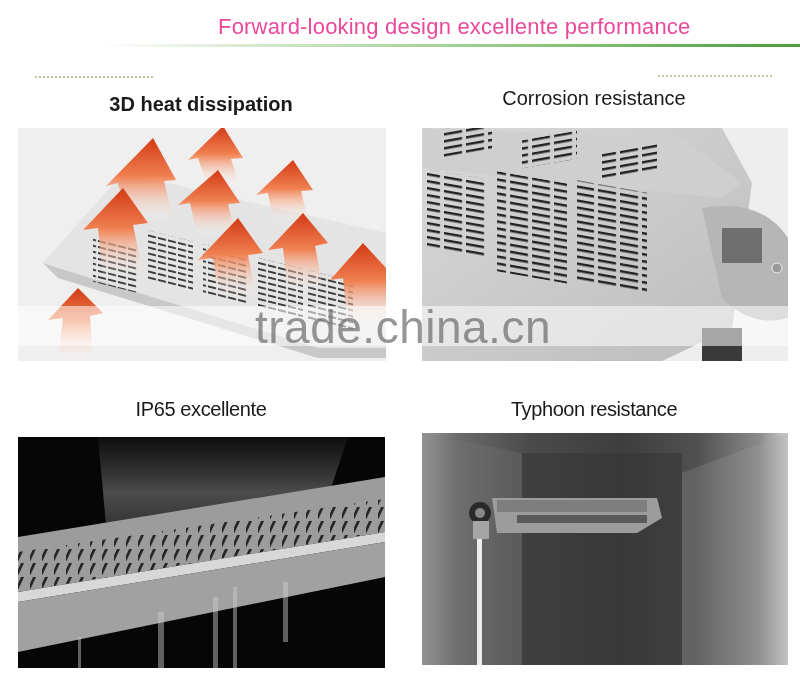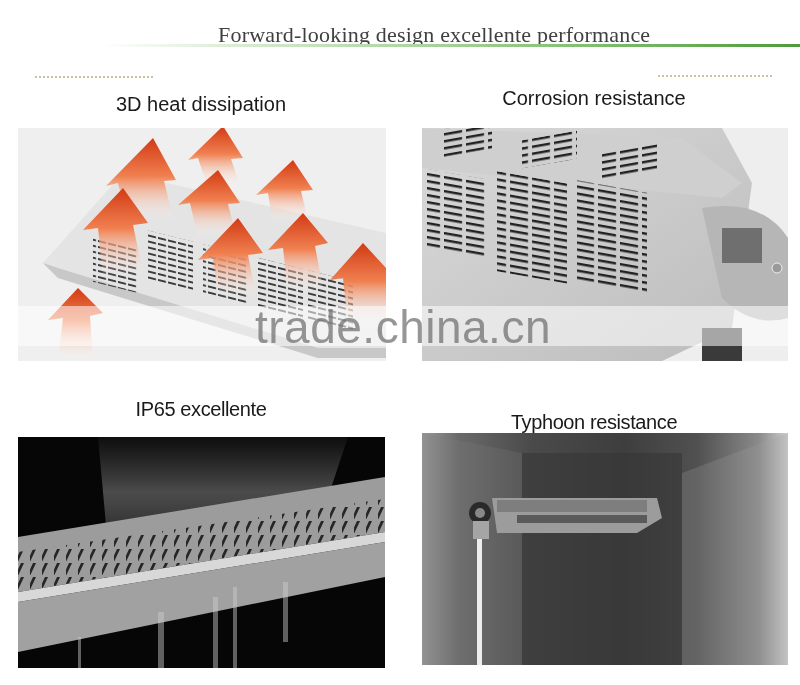--- a/index.html
+++ b/index.html
@@ -1,44 +1,44 @@
 <!DOCTYPE html>
 <html><head>
   <meta charset="utf-8">
   <style>
     * { margin: 0; padding: 0; box-sizing: border-box; }
     html, body { width: 800px; height: 685px; background: #ffffff; overflow: hidden; }
     body { position: relative; font-family: "Liberation Sans", sans-serif; }
 
     .header-title {
-      position: absolute; left: 218px; top: 22px;
-      font-family: Liberation Serif, serif;
-      font-size: 22px; color: #404040; letter-spacing: 0.2px;
+      position: absolute; left: 218px; top: 14px;
+      font-family: Liberation Sans, sans-serif;
+      font-size: 22px; color: #ec4899; letter-spacing: 0.2px;
       white-space: nowrap;
     }
     .header-rule {
       position: absolute; left: 100px; top: 44px; width: 700px; height: 3px;
       background: linear-gradient(to right, rgba(255,255,255,0) 0%, #cfe6c7 25%, #7fbf6e 70%, #4f9a3e 100%);
     }
     .dotted-rule {
       position: absolute; height: 2px;
       background-image: radial-gradient(circle, #c9c29a 0.8px, transparent 1px);
       background-size: 4px 2px; background-repeat: repeat-x;
     }
     .dotted-left { left: 34px; top: 76px; width: 120px; }
     .dotted-right { left: 657px; top: 75px; width: 116px; }
 
     .caption {
       position: absolute; font-size: 20px; color: #1a1a1a; white-space: nowrap;
       text-align: center;
     }
-    .cap-1 { left: 18px; width: 366px; top: 93px; }
+    .cap-1 { left: 18px; width: 366px; top: 93px; font-weight: bold; }
     .cap-2 { left: 402px; width: 384px; top: 87px; }
     .cap-3 { left: 18px; width: 366px; top: 398px; font-family: "Liberation Sans Narrow", "Liberation Sans", sans-serif; letter-spacing: -0.4px; }
-    .cap-4 { left: 402px; width: 384px; top: 398px; letter-spacing: -0.4px; margin-top: 13px; }
+    .cap-4 { left: 402px; width: 384px; top: 398px; letter-spacing: -0.4px; }
 
     .panel { position: absolute; overflow: hidden; }
     .panel-heat { left: 18px; top: 128px; width: 368px; height: 233px; background: #efefef; }
     .panel-corrosion { left: 422px; top: 128px; width: 366px; height: 233px; background: #eeeeee; }
     .panel-water { left: 18px; top: 437px; width: 367px; height: 231px; background: #060606; }
     .panel-typhoon { left: 422px; top: 433px; width: 366px; height: 232px;
       background: linear-gradient(to right, #9a9a9a 0%, #6a6a6a 10%, #4a4a4a 30%, #3e3e3e 55%, #505050 75%, #8a8a8a 92%, #cfcfcf 100%); }
 
     .watermark-band {
       position: absolute; left: 18px; top: 306px; width: 782px; height: 40px;

